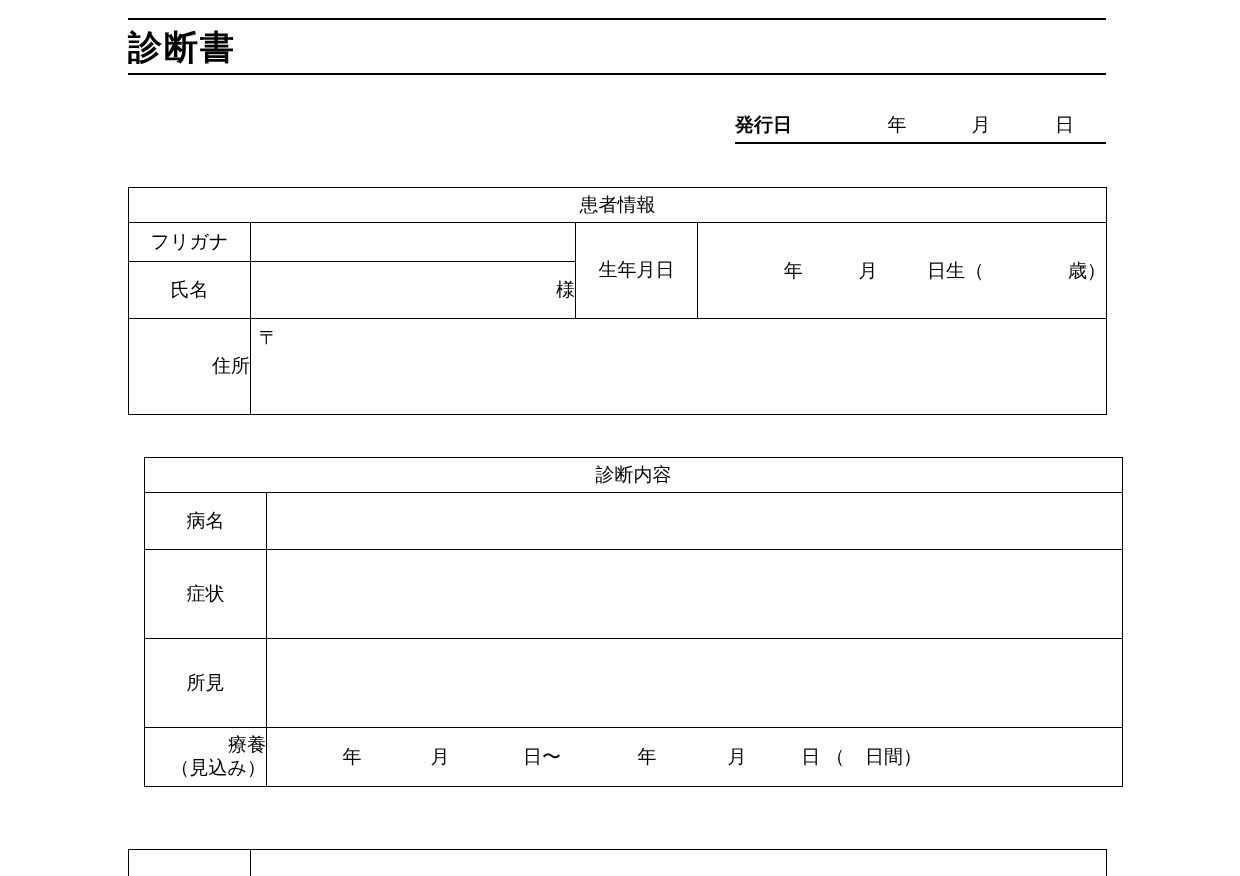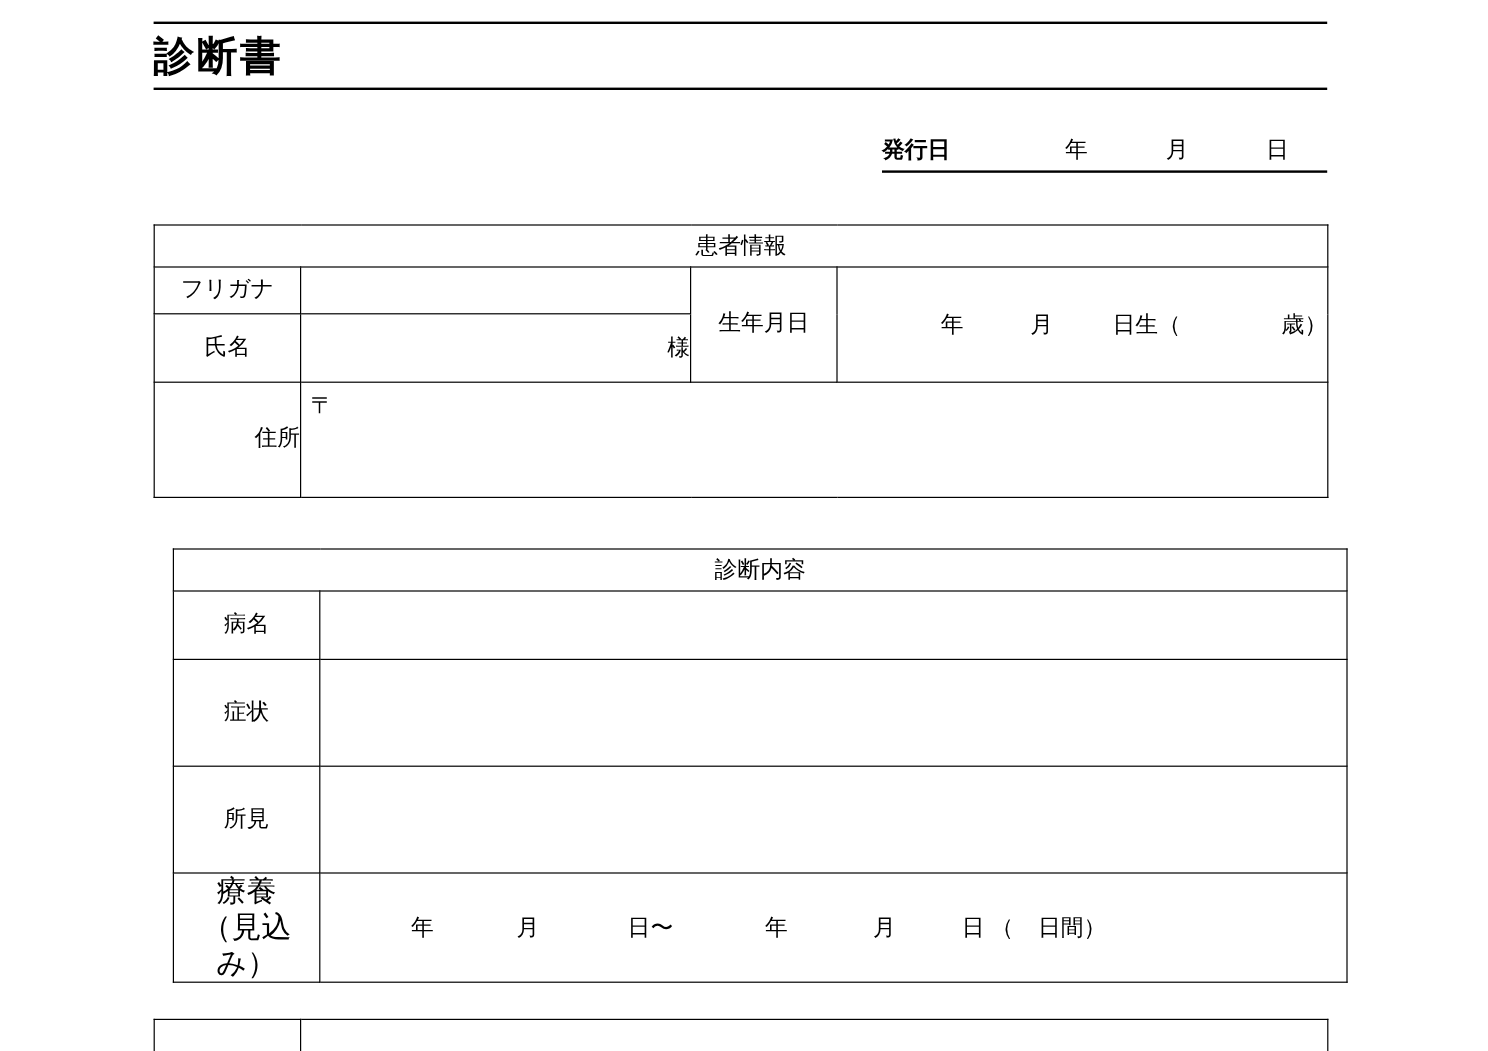--- a/index.html
+++ b/index.html
@@ -81,21 +81,22 @@
     text-align: center;
     height: 34px;
     font-size: 19px;
   }
   .lbl-cell {
     text-align: center;
     line-height: 1.2;
   }
   .lbl-cell small {
     display: block;
-    font-size: 25px;
+    font-size: 19px;
+    text-align: right;
   }
 
   
   #patient-table { left: 128px; top: 187px; width: 978px; }
   .furigana-row td { height: 38px; }
   .name-row td { height: 56px; }
   .furigana-name-cell {
     border-bottom: 1px dotted #000 !important;
   }
   .name-input-cell {

